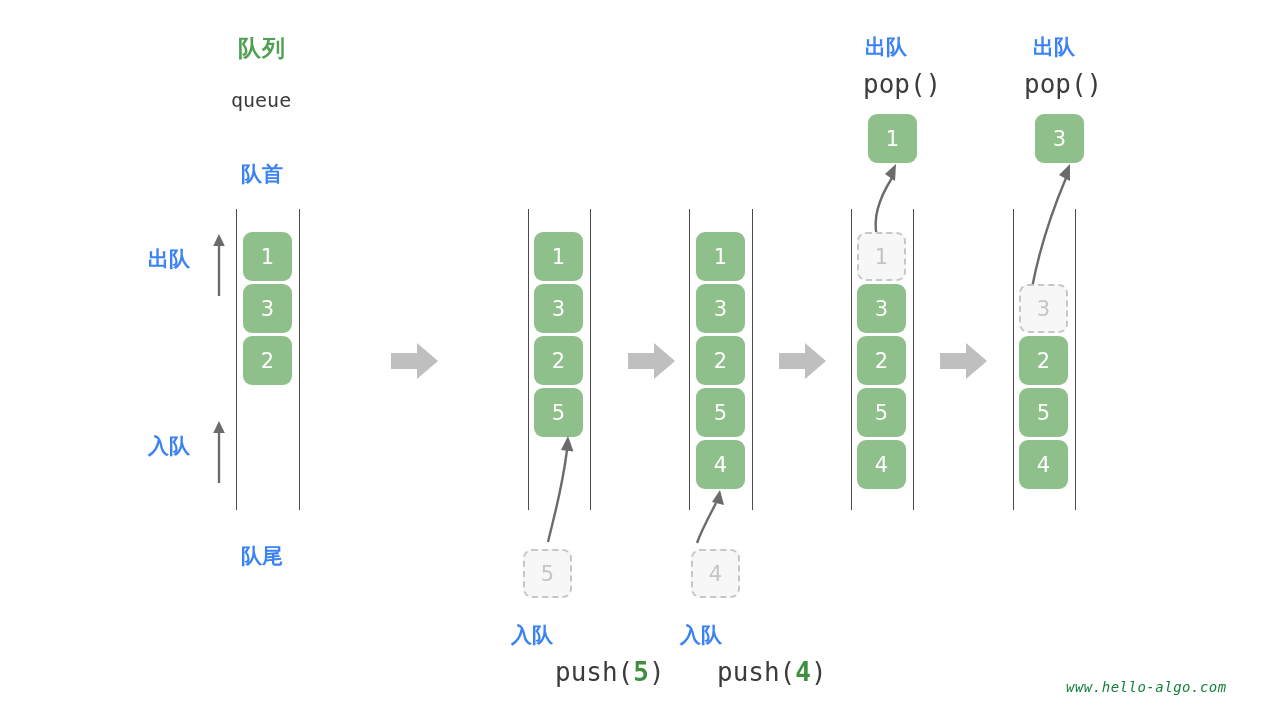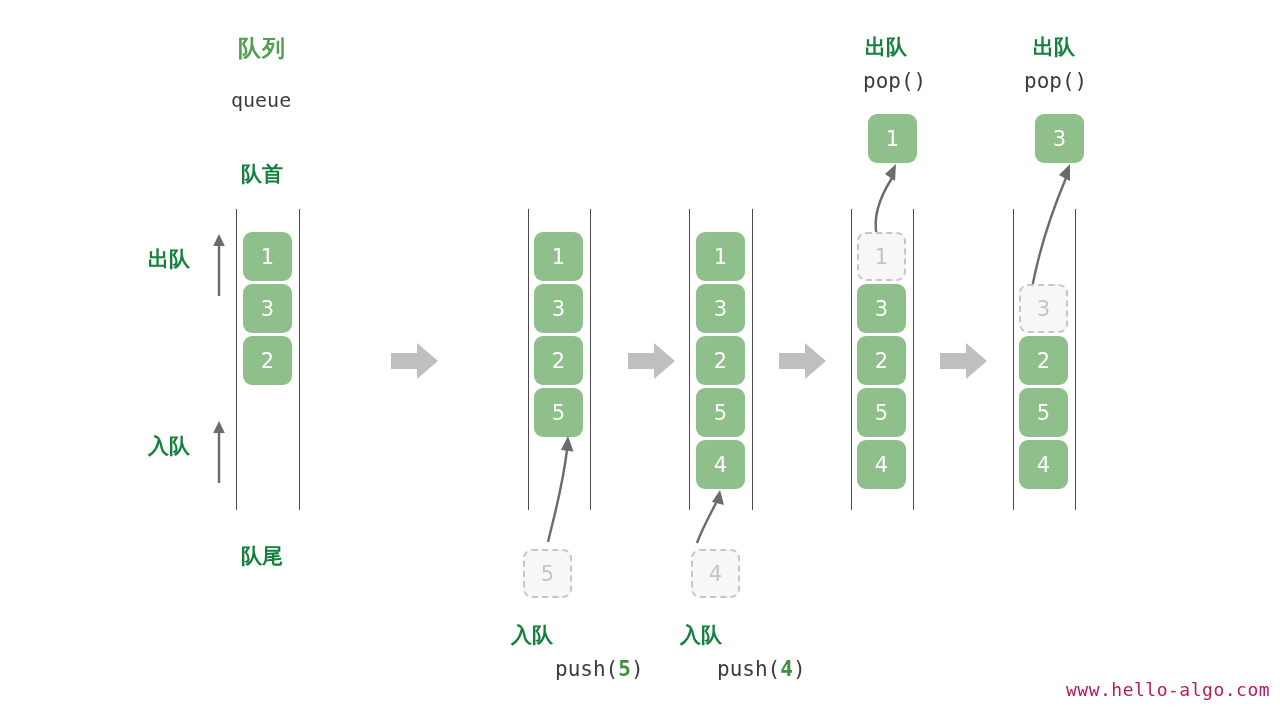--- a/index.html
+++ b/index.html
@@ -15,21 +15,21 @@
     width: 1280px;
     height: 720px;
     overflow: hidden;
     background: #ffffff;
   }
 
   
   .cn {
     font-family: "Liberation Sans", "DejaVu Sans", sans-serif;
     font-weight: bold;
-    color: #15803d;
+    color: #3b82f6;
     white-space: nowrap;
     position: absolute;
   }
   .mono {
     font-family: "DejaVu Sans Mono", "Liberation Mono", monospace;
     color: #3c3c3c;
     white-space: nowrap;
     position: absolute;
   }
   .title-cn {
@@ -45,33 +45,34 @@
     font-size: 21px;
   }
   .side-cn {
     font-size: 21px;
   }
   .op-cn {
     font-size: 21px;
     font-weight: bold;
   }
   .op-mono {
-    font-size: 21px;
+    font-size: 26px;
   }
   .green-num {
     color: #3f8f3f;
     font-weight: bold;
   }
   .watermark {
     position: absolute;
     font-family: "DejaVu Sans Mono", "Liberation Mono", monospace;
-    font-size: 18px;
-    color: #be185d;
+    font-size: 14px;
+    color: #15803d;
     letter-spacing: 0.5px;
     white-space: nowrap;
+    font-style: italic;
   }
 
   
   .rail {
     position: absolute;
     width: 1px;
     background: #4a4a4a;
   }
 
   

